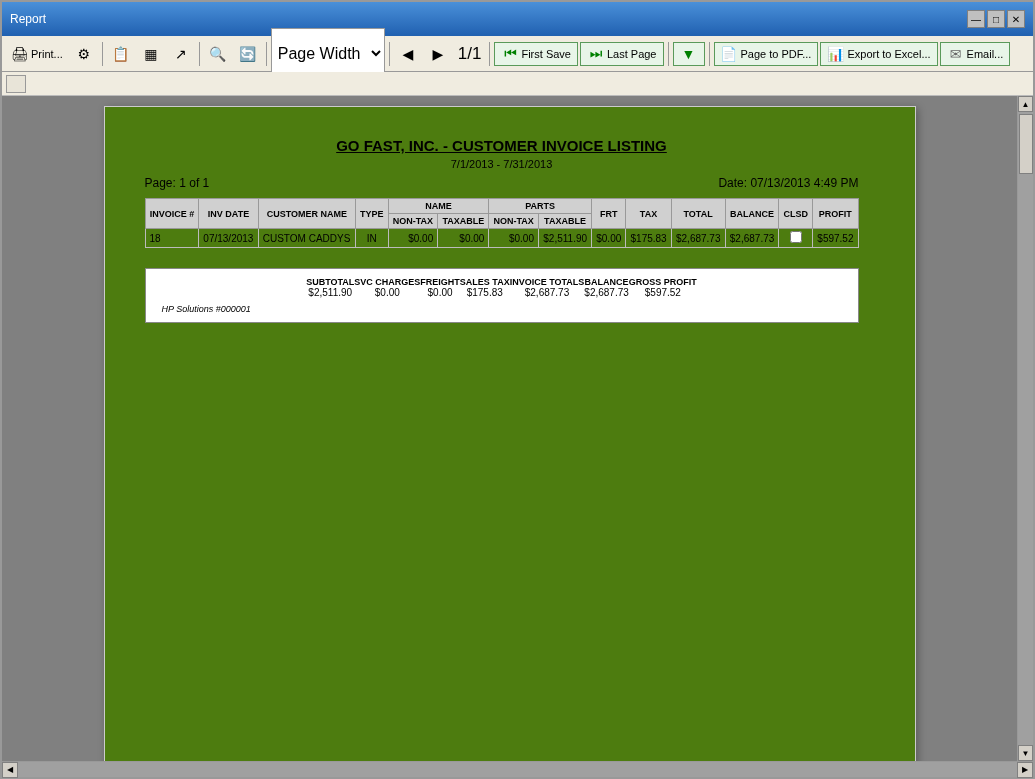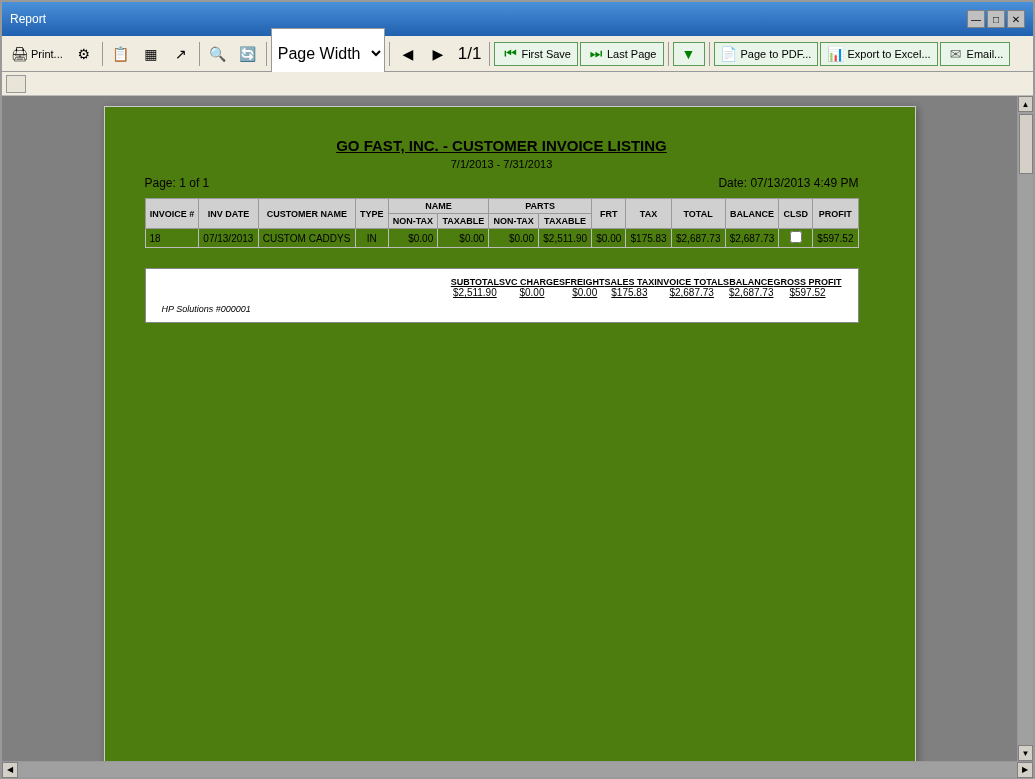--- a/index.html
+++ b/index.html
@@ -47,21 +47,21 @@
     .report-table th { background: #d0d0d0; border: 1px solid #999; padding: 2px 4px; text-align: center; font-weight: bold; font-size: 9px; }
     .report-table td { border: 1px solid #bbb; padding: 2px 4px; font-size: 10px; }
     .report-table .col-num { text-align: right; }
     .report-table .col-center { text-align: center; }
 
     .th-group { text-align: center; border-bottom: none !important; }
     .th-sub { border-top: 1px solid #999 !important; }
 
     
     .footer-area { border: 1px solid #888; margin-top: 20px; padding: 8px 16px; background: white; }
-    .footer-row { display: flex; justify-content: flex-end; align-items: flex-start; text-decoration: underline; }
+    .footer-row { display: flex; justify-content: center; align-items: flex-start; }
     .footer-col { text-align: center; }
     .footer-label { font-weight: bold; font-size: 9px; }
     .footer-value { font-size: 10px; }
 
     .footer-note { font-size: 9px; font-style: italic; margin-top: 6px; }
 
     
     .scrollbar-h { height: 16px; background: #d4d0c8; border-top: 1px solid #999; display: flex; align-items: center; flex-shrink: 0; }
     .scrollbar-h-btn { width: 16px; height: 16px; background: #d4d0c8; border: 1px solid #808080; display: flex; align-items: center; justify-content: center; font-size: 8px; cursor: pointer; flex-shrink: 0; }
     .scrollbar-h-track { flex: 1; height: 100%; background: #a0a0a0; position: relative; }

